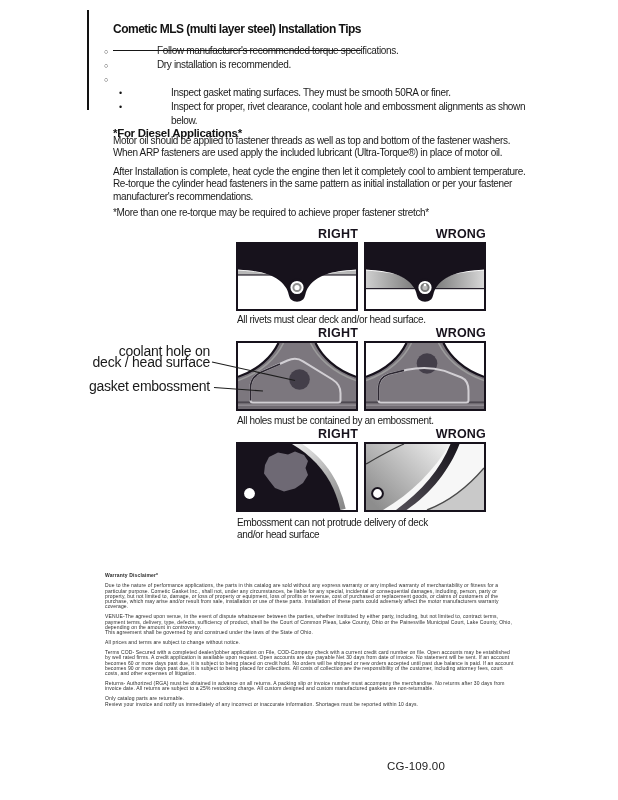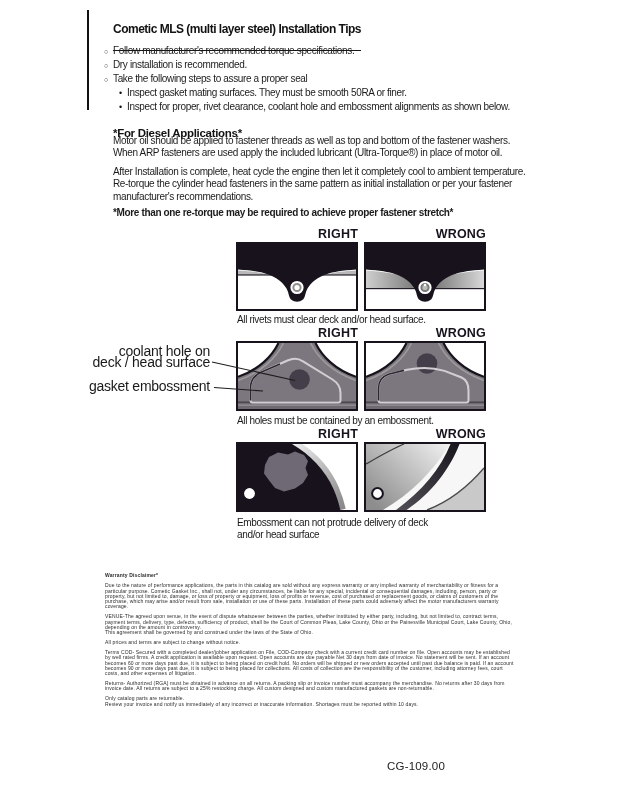--- a/index.html
+++ b/index.html
@@ -6,29 +6,29 @@
   body{
     width:618px;height:800px;background:#ffffff;position:relative;overflow:hidden;
     font-family:"Liberation Sans","DejaVu Sans",sans-serif;color:#1c1c1c;
     -webkit-font-smoothing:antialiased;
   }
   .abs{position:absolute;}
   .margin-bar{left:87px;top:10px;width:2px;height:100px;background:#121212;}
   .title{left:113px;top:22px;font-size:12px;font-weight:bold;letter-spacing:-0.5px;
          border-bottom:1.5px solid #161616;padding-bottom:14px;color:#121212;}
   .tips{left:104px;top:44px;width:440px;font-size:10px;letter-spacing:-0.35px;}
-  .tip-row{display:flex;line-height:14px;}
+  .tip-row{display:flex;line-height:14px;gap:44px;}
   .tip-row.sub{padding-left:15px;}
   .bmark{font-size:7px;width:9px;flex:none;transform:translateY(0.5px);color:#2a2a2a;}
   .smark{font-size:9px;width:8px;flex:none;color:#121212;}
   .diesel-heading{left:113px;top:127px;font-size:11.5px;font-weight:bold;letter-spacing:-0.3px;color:#121212;}
   .para{left:113px;width:422px;font-size:10px;line-height:12.4px;letter-spacing:-0.35px;}
   .p-oil{top:135px;}
   .p-retorque{top:166px;}
-  .p-note{top:207px;font-weight:bold;}
+  .p-note{top:207px;}
   .dlabel{width:122px;text-align:right;font-size:12.5px;font-weight:bold;letter-spacing:0.2px;color:#17121c;}
   .dbox{width:118px;height:66px;border:2px solid #17121c;background:#fff;}
   .dbox svg{display:block;}
   .caption{font-size:10px;letter-spacing:-0.35px;line-height:11.5px;color:#1a1a1a;}
   .callout{width:122px;text-align:right;font-size:14px;letter-spacing:-0.25px;line-height:11.3px;color:#1a1a1a;}
   .overlay{pointer-events:none;z-index:5;}
   .disclaimer{left:105px;top:573px;width:410px;font-size:5px;line-height:5.3px;letter-spacing:0.15px;color:#2b2b2b;}
   .disclaimer .dh{font-weight:bold;margin-bottom:5px;}
   .disclaimer p{margin:0 0 4.6px 0;}
   .disclaimer .nline{margin:0;}
@@ -45,21 +45,20 @@
   <div class="tip-row">
     <span class="bmark">○</span>
     <span>Follow manufacturer's recommended torque specifications.</span>
   </div>
   <div class="tip-row">
     <span class="bmark">○</span>
     <span>Dry installation is recommended.</span>
   </div>
   <div class="tip-row">
     <span class="bmark">○</span>
-    <span>Take the following steps to assure a proper seal</span>
   </div>
   <div class="tip-row sub">
     <span class="smark">•</span>
     <span>Inspect gasket mating surfaces.  They must be smooth 50RA or finer.</span>
   </div>
   <div class="tip-row sub">
     <span class="smark">•</span>
     <span>Inspect for proper, rivet clearance, coolant hole and embossment alignments as shown below.</span>
   </div>
 </div>

